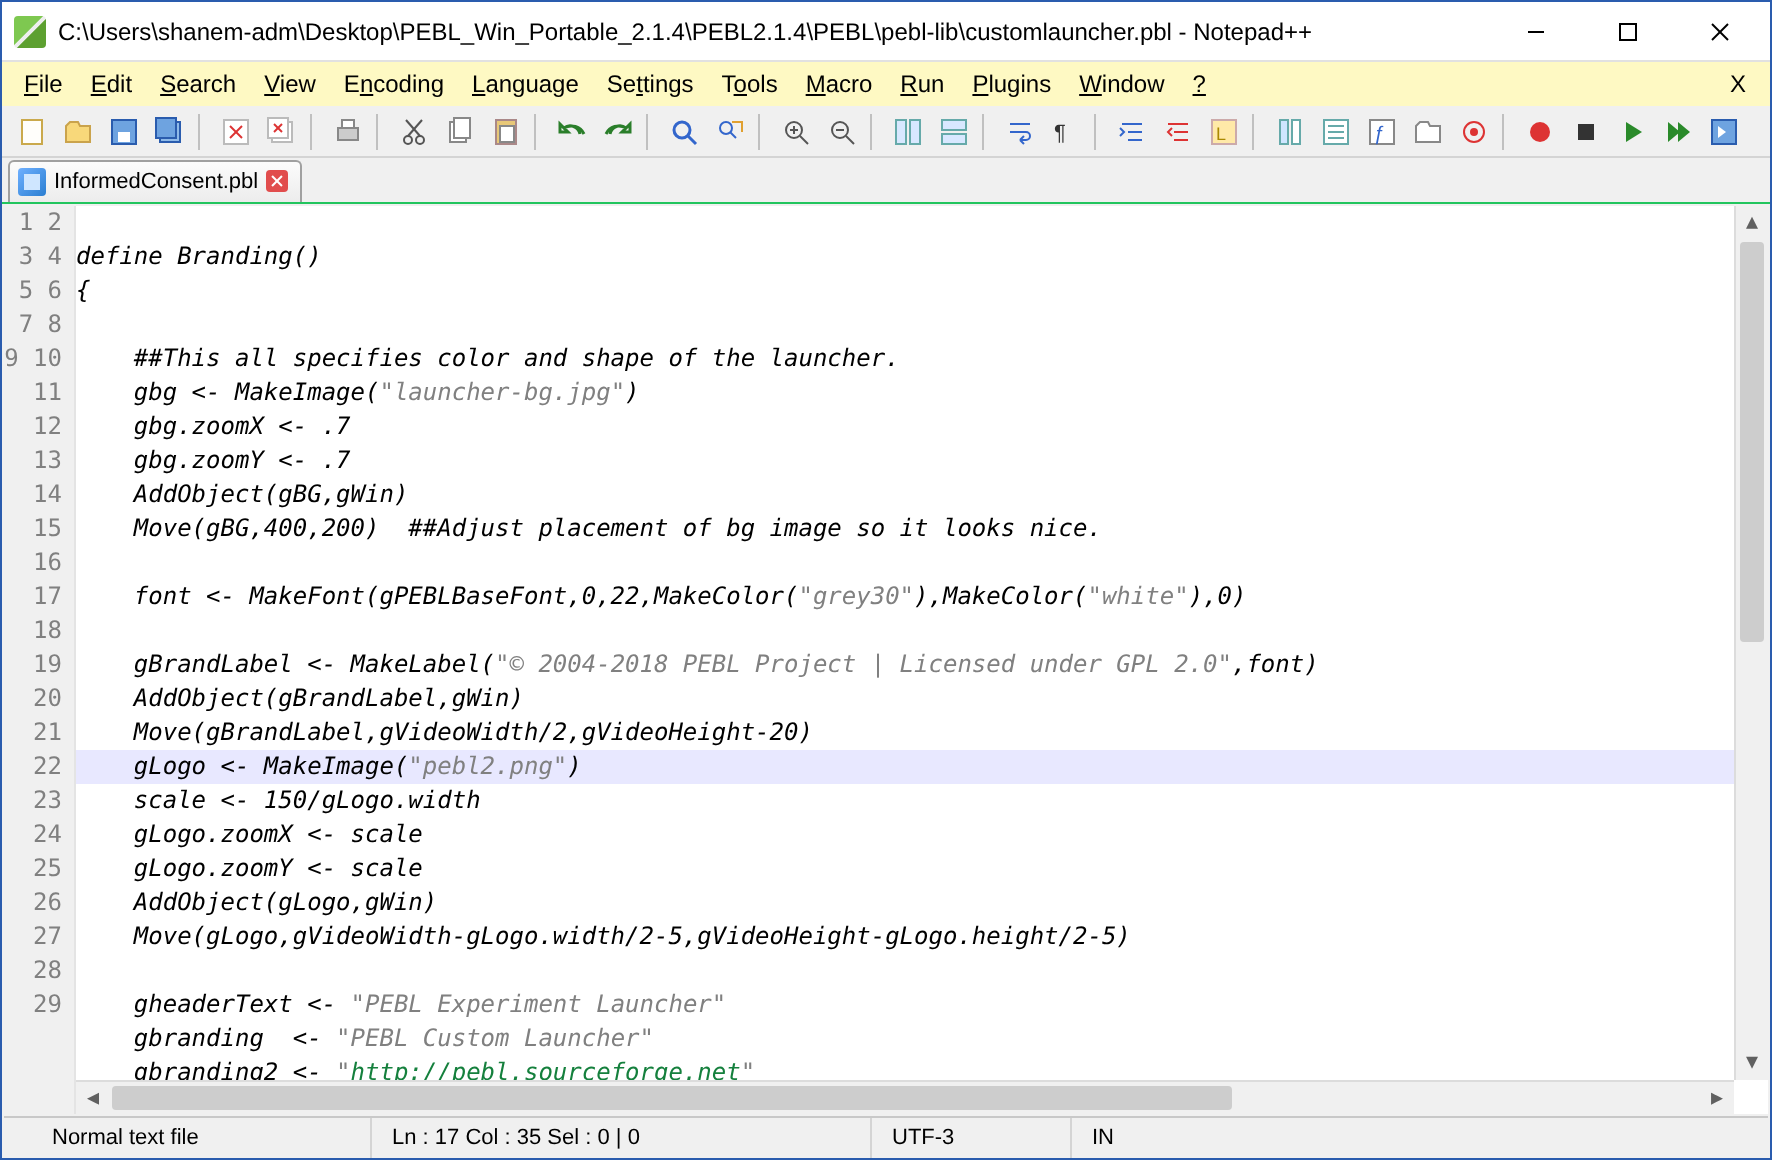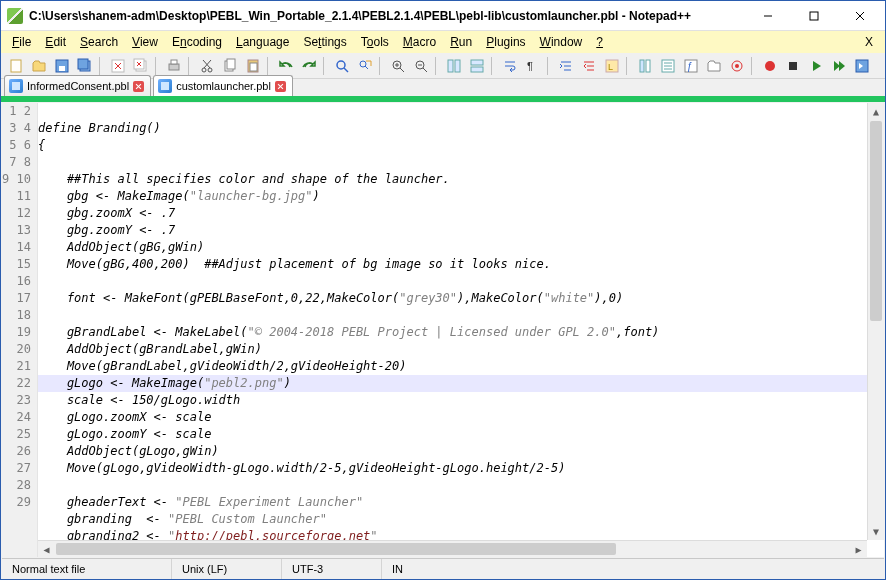--- a/index.html
+++ b/index.html
@@ -1,52 +1,52 @@
 <!DOCTYPE html>
 <html><head>
 <meta charset="utf-8">
 <style>
 * { margin:0; padding:0; box-sizing:border-box; }
 body { width:886px; height:580px; font-family:"Segoe UI",Tahoma,sans-serif; font-size:12px; background:#f0f0f0; overflow:hidden; border:1px solid #2a5cae; position:relative; }
-.title-bar { height:30px; background:#fff; display:flex; align-items:center; padding:0 2px 0 6px; border-bottom:1px solid #e1e1e1;font-weight:bold; }
+.title-bar { height:30px; background:#fff; display:flex; align-items:center; padding:0 2px 0 6px; border-bottom:1px solid #e1e1e1; }
 .title-bar .icon { width:16px; height:16px; margin-right:6px; background:linear-gradient(135deg,#7ec850 45%,#eee 46%,#eee 54%,#5da030 55%); border-radius:2px; }
 .title-bar .title { flex:1; color:#000; font-size:12px; white-space:nowrap; }
 .win-btns { display:flex; height:100%; }
 .win-btn { width:46px; display:flex; align-items:center; justify-content:center; color:#333; }
 .menu-bar { height:22px; background:#fef9c3; display:flex; align-items:center; padding:0 4px; gap:0; }
 .menu-item { padding:2px 7px; color:#000; cursor:default; }
 .menu-item u { text-decoration:underline; }
 .menu-extra { margin-left:auto; padding:2px 8px; }
 .toolbar { height:26px; background:#f0f0f0; display:flex; align-items:center; padding:2px 4px; gap:1px; border-bottom:1px solid #d4d4d4; }
 .tb-btn { width:22px; height:22px; display:flex; align-items:center; justify-content:center; border-radius:2px; }
 .tb-btn svg { width:16px; height:16px; }
 .tb-sep { width:5px; height:18px; border-left:1px solid #c0c0c0; margin:0 2px; }
-.tab-bar { height:23px; background:#f0f0f0; display:flex; align-items:flex-end; padding:0 3px; border-bottom:6px solid #22c55e; }
+.tab-bar { height:23px; background:#f0f0f0; display:flex; align-items:center; padding:0 3px; border-bottom:1px solid #22c55e; }
 .tab { height:21px; padding:0 6px 0 4px; display:flex; align-items:center; gap:4px; background:linear-gradient(#fcfcfc,#ececec); border:1px solid #a0a0a0; border-bottom:none; margin-right:2px; border-radius:3px 3px 0 0; font-size:11px; }
 .tab.active { background:#fff; }
 .tab-icon { width:14px; height:14px; background:linear-gradient(135deg,#6fb0ff,#2a7ed1); border-radius:2px; position:relative; }
 .tab-icon::after { content:""; position:absolute; inset:3px; background:#cfe6ff; }
 .tab-close { width:11px; height:11px; border-radius:2px; background:#e14d4d; position:relative; }
 .tab-close::before,.tab-close::after { content:""; position:absolute; left:2px; top:5px; width:7px; height:1px; background:#fff; }
 .tab-close::before { transform:rotate(45deg);} .tab-close::after { transform:rotate(-45deg);}
 .editor { position:absolute; top:102px; bottom:22px; left:1px; right:1px; display:flex; background:#fff; }
 .gutter { width:36px; background:#f0f0f0; color:#808080; text-align:right; padding-right:6px; font:12px/17px Consolas,monospace; border-right:1px solid #e4e4e4; }
 .code { flex:1; font:12px/17px Consolas,monospace; color:#000; overflow:hidden; white-space:pre; position:relative; }
 .code-scroll { position:absolute; inset:0; overflow:hidden;font-style:italic; }
-.status-bar { position:absolute; bottom:0; left:1px; right:1px; height:21px; background:#f0f0f0; border-top:1px solid #c8c8c8; display:flex; font-size:11px; }
+.status-bar { position:absolute; bottom:0; left:1px; right:1px; height:21px; background:#f0f0f0; border-top:1px solid #c8c8c8; display:flex; font-size:11px;padding-left:14px; }
 .status-cell { padding:0 10px; border-right:1px solid #d4d4d4; height:100%; display:flex; align-items:center; }
 .scroll-v { position:absolute; right:0; top:0; bottom:17px; width:17px; background:#f0f0f0; border-left:1px solid #dcdcdc; }
 .scroll-v .thumb { position:absolute; left:2px; right:2px; top:18px; height:200px; background:#cdcdcd; border-radius:2px; }
 .scroll-v .arr { position:absolute; left:0; right:0; height:17px; display:flex; align-items:center; justify-content:center; color:#606060; font-size:10px; }
 .scroll-h { position:absolute; left:0; right:17px; bottom:0; height:17px; background:#f0f0f0; border-top:1px solid #dcdcdc; }
 .scroll-h .thumb { position:absolute; top:2px; bottom:2px; left:18px; width:560px; background:#cdcdcd; border-radius:2px; }
 .scroll-h .arr { position:absolute; top:0; bottom:0; width:17px; display:flex; align-items:center; justify-content:center; color:#606060; font-size:10px; }
 .hl { background:#e8e8ff; display:block; }
 .str { color:#808080; }
-.url { color:#7f1d1d; text-decoration:underline; }
+.url { color:#15803d; text-decoration:underline; }
 </style>
 </head>
 <body>
 
 <div class="title-bar">
   <div class="icon"></div>
   <div class="title">C:\Users\shanem-adm\Desktop\PEBL_Win_Portable_2.1.4\PEBL2.1.4\PEBL\pebl-lib\customlauncher.pbl - Notepad++</div>
   <div class="win-btns">
     <div class="win-btn">
         <svg width="10" height="10">
@@ -298,25 +298,20 @@
         <rect x="2" y="2" width="12" height="12" fill="#6ea3e0" stroke="#2a5cae"></rect>
         <path d="M5 5l4 3-4 3z" fill="#fff"></path>
       </svg>
     </div>
 </div>
 
 <div class="tab-bar">
   <div class="tab">
     <div class="tab-icon"></div>
     <span>InformedConsent.pbl</span>
-    <div class="tab-close"></div>
-  </div>
-  <div class="tab active">
-    <div class="tab-icon"></div>
-    <span>customlauncher.pbl</span>
     <div class="tab-close"></div>
   </div>
 </div>
 
 <div class="editor">
   <div class="gutter" id="gutter">1
 2
 3
 4
 5
@@ -383,16 +378,16 @@
     <div class="scroll-h">
       <div class="arr" style="left:0">◀</div>
       <div class="thumb"></div>
       <div class="arr" style="right:0">▶</div>
     </div>
   </div>
 </div>
 
 <div class="status-bar">
   <div class="status-cell" style="width:170px">Normal text file</div>
-  <div class="status-cell" style="width:110px">Unix (LF)</div>
+  <div class="status-cell" style="width:250px">Ln : 17    Col : 35    Sel : 0 | 0</div>
   <div class="status-cell" style="width:100px">UTF-3</div>
   <div class="status-cell" style="flex:1;border-right:none">IN</div>
 </div>
 
 </body></html>

